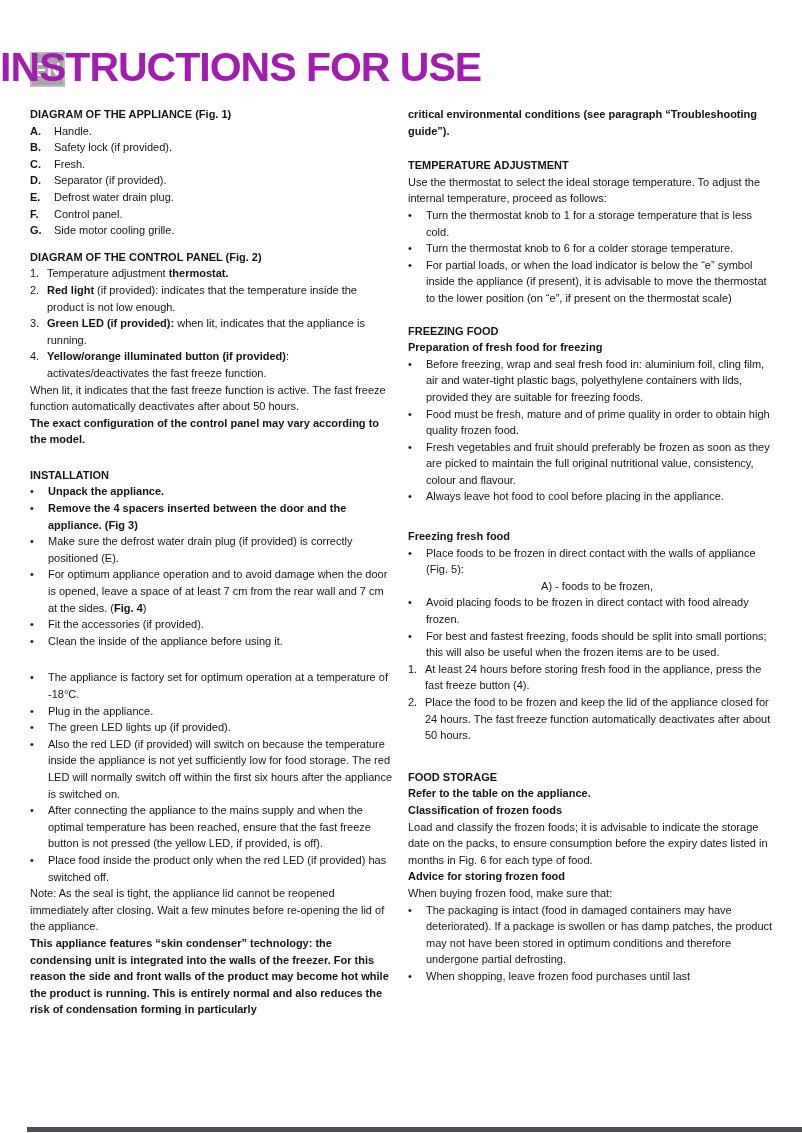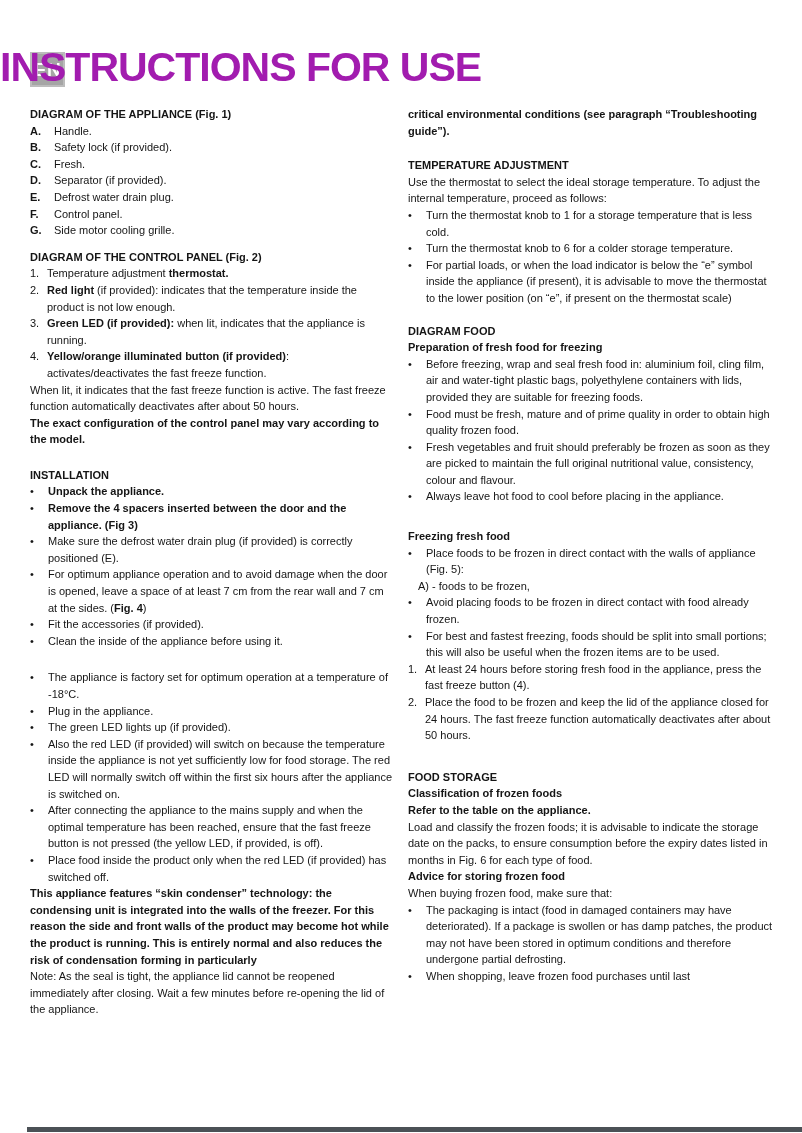--- a/index.html
+++ b/index.html
@@ -145,42 +145,42 @@
       <span class="c"><span>Also the red LED (if provided) will switch on because the temperature inside the appliance is not yet sufficiently low for food storage. The red LED will normally switch off within the first six hours after the appliance is switched on.</span></span>
     </div>
     <div class="li">
       <span class="m" style="width: 18px;">•</span>
       <span class="c"><span>After connecting the appliance to the mains supply and when the optimal temperature has been reached, ensure that the fast freeze button is not pressed (the yellow LED, if provided, is off).</span></span>
     </div>
     <div class="li">
       <span class="m" style="width: 18px;">•</span>
       <span class="c"><span>Place food inside the product only when the red LED (if provided) has switched off.</span></span>
     </div>
+    <div class="p"><span>Note: As the seal is tight, the appliance lid cannot be reopened immediately after closing. Wait a few minutes before re-opening the lid of the appliance.</span></div>
     <div class="p"><span class="b">This appliance features “skin condenser” technology: the condensing unit is integrated into the walls of the freezer. For this reason the side and front walls of the product may become hot while the product is running. This is entirely normal and also reduces the risk of condensation forming in particularly</span></div>
-    <div class="p"><span>Note: As the seal is tight, the appliance lid cannot be reopened immediately after closing. Wait a few minutes before re-opening the lid of the appliance.</span></div>
   </div>
 <div class="col col-right">
     <div class="p"><span class="b">critical environmental conditions (see paragraph “Troubleshooting guide”).</span></div>
     <div class="sp" style="height: 18px;"></div>
     <div class="h">TEMPERATURE ADJUSTMENT</div>
     <div class="p"><span>Use the thermostat to select the ideal storage temperature. To adjust the internal temperature, proceed as follows:</span></div>
     <div class="li">
       <span class="m" style="width: 18px;">•</span>
       <span class="c"><span>Turn the thermostat knob to 1 for a storage temperature that is less cold.</span></span>
     </div>
     <div class="li">
       <span class="m" style="width: 18px;">•</span>
       <span class="c"><span>Turn the thermostat knob to 6 for a colder storage temperature.</span></span>
     </div>
     <div class="li">
       <span class="m" style="width: 18px;">•</span>
       <span class="c"><span>For partial loads, or when the load indicator is below the “e” symbol inside the appliance (if present), it is advisable to move the thermostat to the lower position (on “e”, if present on the thermostat scale)</span></span>
     </div>
     <div class="sp" style="height: 16px;"></div>
-    <div class="h">DIAGRAM FOOD</div>
+    <div class="h">FREEZING FOOD</div>
     <div class="sh">Preparation of fresh food for freezing</div>
     <div class="li">
       <span class="m" style="width: 18px;">•</span>
       <span class="c"><span>Before freezing, wrap and seal fresh food in: aluminium foil, cling film, air and water-tight plastic bags, polyethylene containers with lids, provided they are suitable for freezing foods.</span></span>
     </div>
     <div class="li">
       <span class="m" style="width: 18px;">•</span>
       <span class="c"><span>Food must be fresh, mature and of prime quality in order to obtain high quality frozen food.</span></span>
     </div>
     <div class="li">
@@ -190,41 +190,41 @@
     <div class="li">
       <span class="m" style="width: 18px;">•</span>
       <span class="c"><span>Always leave hot food to cool before placing in the appliance.</span></span>
     </div>
     <div class="sp" style="height: 23px;"></div>
     <div class="sh">Freezing fresh food</div>
     <div class="li">
       <span class="m" style="width: 18px;">•</span>
       <span class="c"><span>Place foods to be frozen in direct contact with the walls of appliance (Fig. 5):</span></span>
     </div>
-    <div class="p" style="padding-left: 10px;"><span>A) - foods to be frozen,</span></div>
+    <div class="p" style="padding-left: 10px; text-align: center;"><span>A) - foods to be frozen,</span></div>
     <div class="li">
       <span class="m" style="width: 18px;">•</span>
       <span class="c"><span>Avoid placing foods to be frozen in direct contact with food already frozen.</span></span>
     </div>
     <div class="li">
       <span class="m" style="width: 18px;">•</span>
       <span class="c"><span>For best and fastest freezing, foods should be split into small portions; this will also be useful when the frozen items are to be used.</span></span>
     </div>
     <div class="li">
       <span class="m" style="width: 17px;">1.</span>
       <span class="c"><span>At least 24 hours before storing fresh food in the appliance, press the fast freeze button (4).</span></span>
     </div>
     <div class="li">
       <span class="m" style="width: 17px;">2.</span>
       <span class="c"><span>Place the food to be frozen and keep the lid of the appliance closed for 24 hours. The fast freeze function automatically deactivates after about 50 hours.</span></span>
     </div>
     <div class="sp" style="height: 25px;"></div>
     <div class="h">FOOD STORAGE</div>
+    <div class="sh">Refer to the table on the appliance.</div>
     <div class="sh">Classification of frozen foods</div>
-    <div class="sh">Refer to the table on the appliance.</div>
     <div class="p"><span>Load and classify the frozen foods; it is advisable to indicate the storage date on the packs, to ensure consumption before the expiry dates listed in months in Fig. 6 for each type of food.</span></div>
     <div class="sh">Advice for storing frozen food</div>
     <div class="p"><span>When buying frozen food, make sure that:</span></div>
     <div class="li">
       <span class="m" style="width: 18px;">•</span>
       <span class="c"><span>The packaging is intact (food in damaged containers may have deteriorated). If a package is swollen or has damp patches, the product may not have been stored in optimum conditions and therefore undergone partial defrosting.</span></span>
     </div>
     <div class="li">
       <span class="m" style="width: 18px;">•</span>
       <span class="c"><span>When shopping, leave frozen food purchases until last</span></span>

